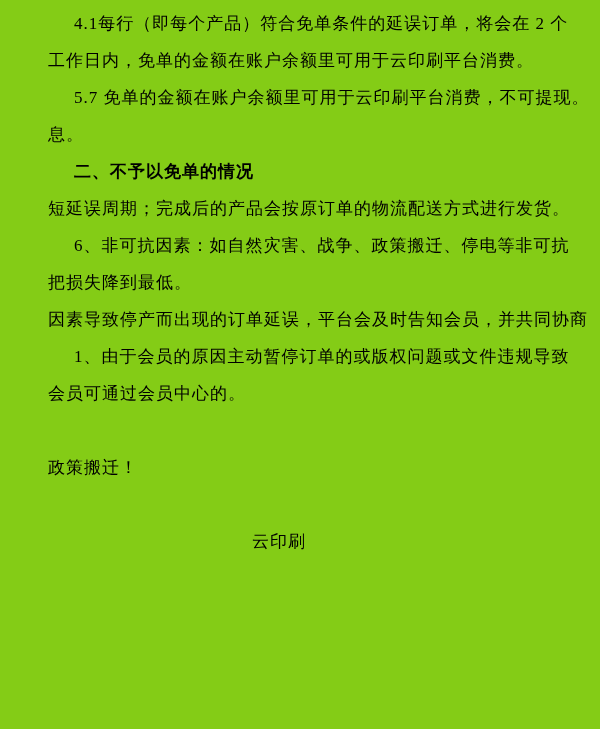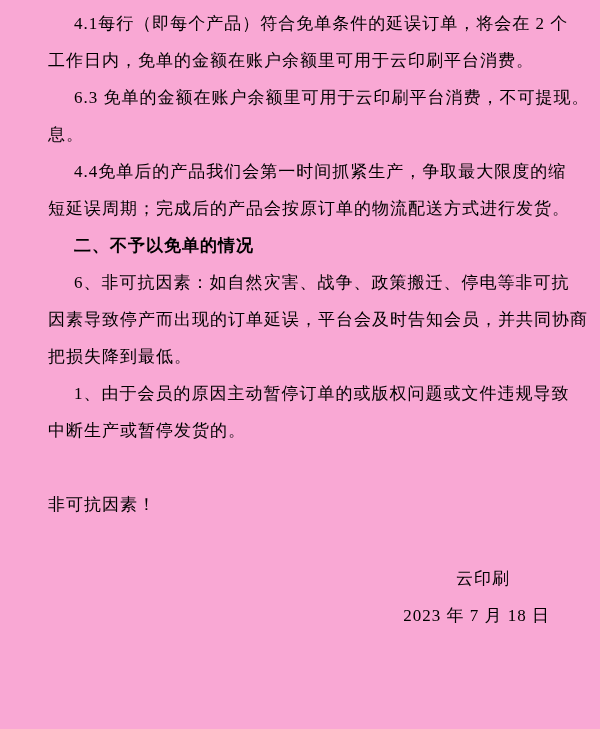--- a/index.html
+++ b/index.html
@@ -10,21 +10,21 @@
     width: 600px;
     height: 729px;
     background: #ffffff;
     color: #000000;
     font-family: "Liberation Serif", "DejaVu Serif", serif;
     overflow: hidden;
   }
   .page {
     width: 600px;
     height: 729px;
-    background: #f9a8d4;
+    background: #84cc16;
     box-sizing: border-box;
   }
   .doc-body {
     box-sizing: border-box;
     width: 100%;
     padding: 5px 40px 0 48px;
   }
   .line {
     font-size: 17px;
     line-height: 37px;
@@ -34,44 +34,42 @@
     text-align: left;
     color: #000000;
   }
   .line.bold {
     font-weight: bold;
   }
   .line.indent {
     padding-left: 26px;
   }
   .line.align-sign {
-    text-align: right;
+    text-align: center;
     padding-right: 50px;
   }
   .line.align-date {
     text-align: right;
     padding-right: 10px;
   }
 </style>
 </head>
 <body>
 
 <div class="page">
   <div class="doc-body">
       <div class="line indent">4.1每行（即每个产品）符合免单条件的延误订单，将会在 2 个</div>
       <div class="line">工作日内，免单的金额在账户余额里可用于云印刷平台消费。</div>
-      <div class="line indent">6.3 免单的金额在账户余额里可用于云印刷平台消费，不可提现。</div>
+      <div class="line indent">5.7 免单的金额在账户余额里可用于云印刷平台消费，不可提现。</div>
       <div class="line">息。</div>
-      <div class="line indent">4.4免单后的产品我们会第一时间抓紧生产，争取最大限度的缩</div>
+      <div class="line bold indent">二、不予以免单的情况</div>
       <div class="line">短延误周期；完成后的产品会按原订单的物流配送方式进行发货。</div>
-      <div class="line bold indent">二、不予以免单的情况</div>
       <div class="line indent">6、非可抗因素：如自然灾害、战争、政策搬迁、停电等非可抗</div>
+      <div class="line">把损失降到最低。</div>
       <div class="line">因素导致停产而出现的订单延误，平台会及时告知会员，并共同协商</div>
-      <div class="line">把损失降到最低。</div>
       <div class="line indent">1、由于会员的原因主动暂停订单的或版权问题或文件违规导致</div>
-      <div class="line">中断生产或暂停发货的。</div>
+      <div class="line">会员可通过会员中心的。</div>
       <div class="line">&nbsp;</div>
-      <div class="line">非可抗因素！</div>
+      <div class="line">政策搬迁！</div>
       <div class="line">&nbsp;</div>
       <div class="line align-sign">云印刷</div>
-      <div class="line align-date">2023 年 7 月 18 日</div>
     </div>
 </div>
 
 </body></html>

